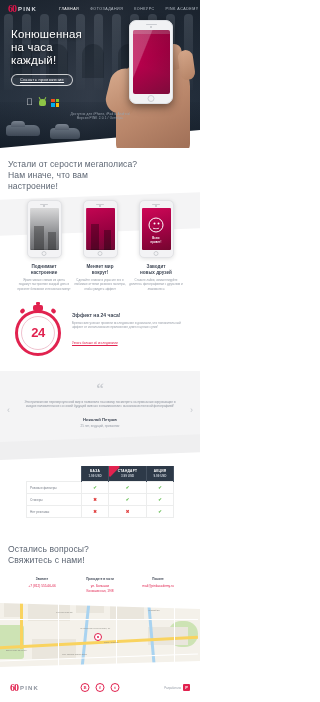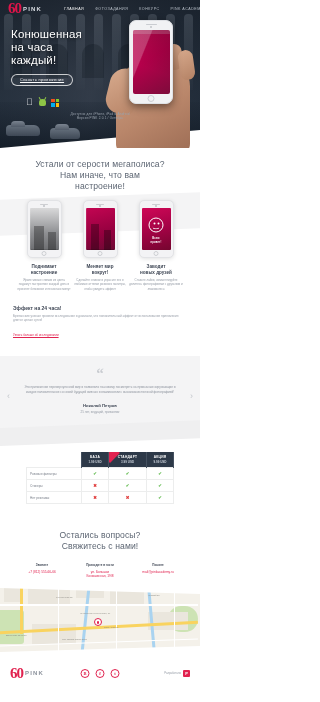--- a/index.html
+++ b/index.html
@@ -50,21 +50,21 @@
   .hero-clip { position:absolute; left:0; bottom:0; width:100%; height:22px; }
   .hero-clip svg { display:block; width:100%; height:22px; }
 
   
   .topbar {
     position: absolute; top: 0; left: 0; width: 100%; height: 17px;
     display: flex; align-items: center; padding: 0 8px; z-index: 6;
   }
   .logo { display:flex; align-items:center; gap:2px; }
   .logo-mark {
-    font-size: 15px; color: #e0144a; font-weight: bold;
+    font-size: 10px; color: #e0144a; font-weight: bold;
     letter-spacing: -1px; line-height: 1;
     font-family: "Liberation Serif", serif;
   }
   .logo-text {
     font-size: 6px; color: #d8dce2; letter-spacing: 1.2px; font-weight: bold;
   }
   .nav { display:flex; margin-left: 22px; gap: 11px; }
   .nav a {
     font-size: 3.6px; color: #b9c0ca; text-decoration: none;
     letter-spacing: .5px; text-transform: uppercase; white-space: nowrap;
@@ -139,21 +139,21 @@
     position:absolute; inset:0;
     background: linear-gradient(112deg, rgba(255,255,255,.22) 0 30%, rgba(255,255,255,0) 32%),
                 linear-gradient(200deg, rgba(0,0,0,.25), rgba(0,0,0,0) 60%);
   }
   .phone-bar { position:absolute; left:0; top:0; width:100%; height:4px; background:rgba(255,255,255,.22); }
   .phone-home { width:7px; height:7px; border:1px solid #cdd0d5; border-radius:50%; margin: 1px auto 0; }
 
   
   .sec { padding: 0 8px; }
   .sec-title {
-    text-align:center; font-size: 8.6px; line-height: 11px; color: #5d6673;
+    font-size: 8.6px; line-height: 11px; color: #5d6673;
     font-weight: normal; letter-spacing: .1px;
   }
 
   
   .features { background:#fff; padding-top: 11px; position: relative; }
   .feat-band {
     position:absolute; left:0; top: 48px; width:100%; height: 36px;
     background: #f4f4f5; transform: skewY(-2.2deg); z-index:0;
   }
   .feat-row { position:relative; z-index:1; display:flex; justify-content:space-between; padding: 8px 9px 0; }
@@ -471,20 +471,29 @@
         <span>Заводит</span><br>
         <span>новых друзей</span>
       </h3>
       <p>Ставьте лайки, комментируйте делитесь фотографиями с друзьями и знакомьтесь</p>
     </div>
 
   </div>
 </section>
 
 <section class="sec24">
+  <div class="watch">
+    <div class="watch-ear l"></div>
+    <div class="watch-ear r"></div>
+    <div class="watch-crown"></div>
+    <div class="watch-ring"></div>
+    <div class="watch-inner">
+      <span class="watch-num">24</span>
+    </div>
+  </div>
   <div class="s24-body">
     <h3>Эффект на 24 часа!</h3>
     <p>Британские ученые провели исследование и доказали, что положительный эффект от использования приложения длится целые сутки!</p>
     <a href="#" class="s24-link">Узнать больше об исследовании</a>
   </div>
 </section>
 
 <section class="testi">
   <div class="quote-glyph">“</div>
   <p class="q">Это приложение перевернуло мой мир и позволило по-новому посмотреть на привычные окружающие и каждое положительное со своей будущей жизнью и взаимосвязи с высококачественной фотографией!</p>

